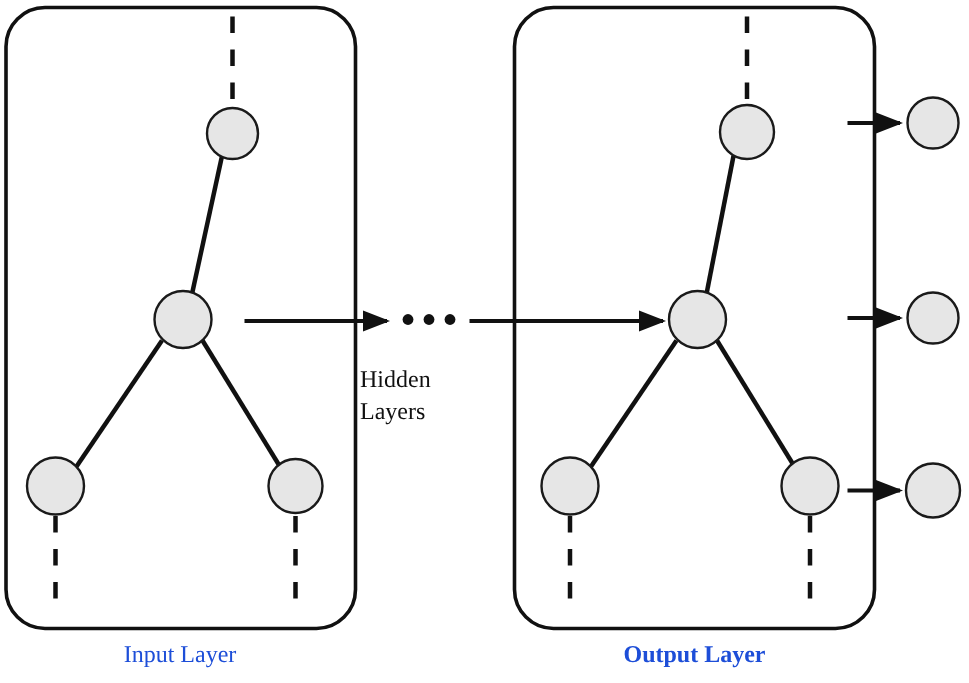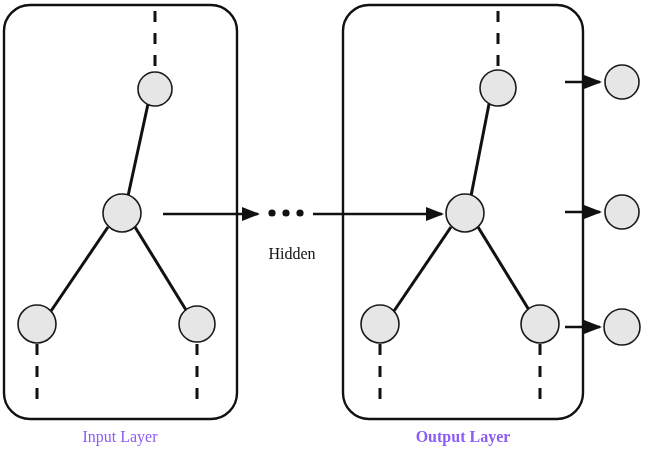--- a/index.html
+++ b/index.html
@@ -21,21 +21,21 @@
     position: absolute;
     top: 0;
     left: 0;
     width: 646px;
     height: 455px;
   }
   .layer-caption {
     position: absolute;
     font-family: "Liberation Serif", "DejaVu Serif", serif;
     font-size: 16px;
-    color: #8b5cf6;
+    color: #1d4ed8;
     white-space: nowrap;
     text-align: center;
   }
   #input-layer-caption {
     left: 0px;
     top: 428px;
     width: 240px;
   }
   #output-layer-caption {
     left: 343px;
@@ -45,21 +45,21 @@
   }
   .hidden-caption {
     position: absolute;
     left: 240px;
     top: 243px;
     width: 104px;
     font-family: "Liberation Serif", "DejaVu Serif", serif;
     font-size: 16px;
     line-height: 21px;
     color: #111111;
-    text-align: center;
+    text-align: left;
   }
 </style>
 </head>
 <body>
 
 <div id="canvas">
 
   <svg id="diagram-svg" viewBox="0 0 646 455">
     <defs>
       <marker id="arrowhead" markerWidth="7" markerHeight="7" refX="6.2" refY="3" orient="auto" markerUnits="strokeWidth">
@@ -121,19 +121,20 @@
 
     <g>
       <circle cx="622" cy="82" r="17" fill="#e6e6e6" stroke="#1a1a1a" stroke-width="1.6"></circle>
       <circle cx="622" cy="212" r="17" fill="#e6e6e6" stroke="#1a1a1a" stroke-width="1.6"></circle>
       <circle cx="622" cy="327" r="18" fill="#e6e6e6" stroke="#1a1a1a" stroke-width="1.6"></circle>
     </g>
   </svg>
 
   <div class="hidden-caption">
     <div>Hidden</div>
+    <div>Layers</div>
   </div>
 
   <div class="layer-caption" id="input-layer-caption">Input Layer</div>
 
   <div class="layer-caption" id="output-layer-caption">Output Layer</div>
 
 </div>
 
 </body></html>

